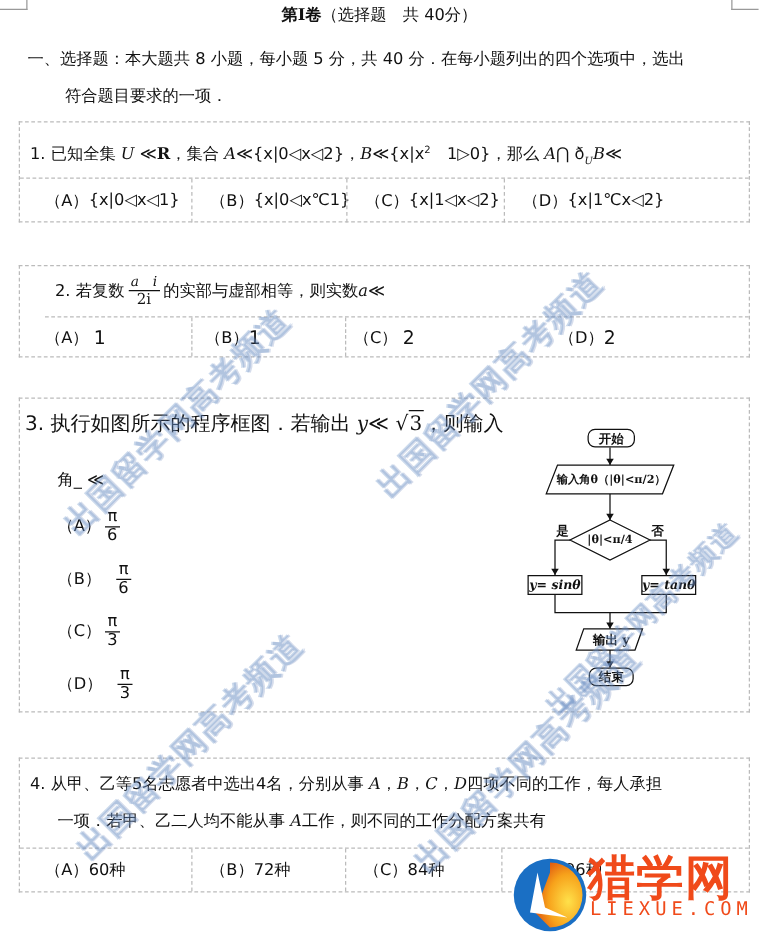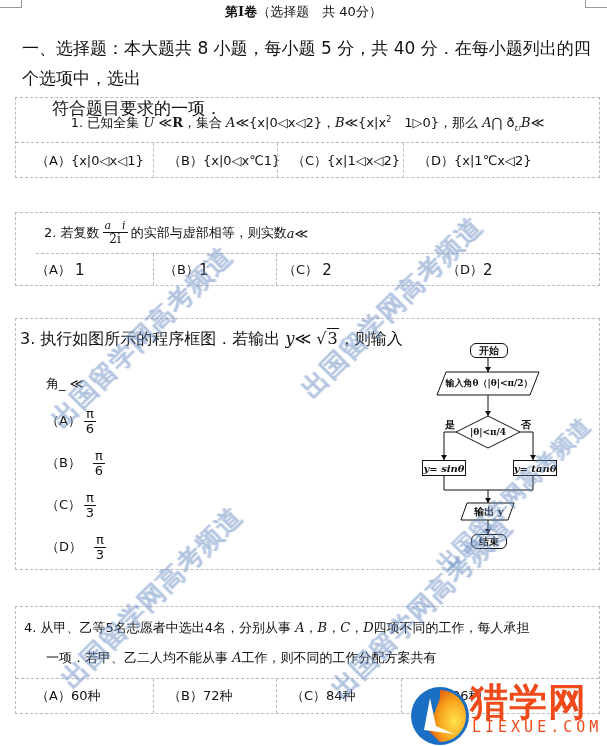--- a/index.html
+++ b/index.html
@@ -3,21 +3,21 @@
   <meta charset="utf-8">
   <style>
     * { box-sizing: border-box; margin: 0; padding: 0; }
     html, body { width: 607px; height: 746px; background: #fff; overflow: hidden; }
     body { position: relative; font-family: "DejaVu Sans", "Liberation Sans", sans-serif; color: #111; font-size: 13px; }
     .corner { position: absolute; border-color: #999; border-style: solid; width: 22px; height: 8px; }
     .corner.tl { left: 0; top: 0; border-width: 0 1px 1px 0; }
     .corner.tr { right: 0; top: 0; border-width: 0 0 1px 1px; }
     .section-title { position: absolute; top: 3px; left: 0; width: 607px; text-align: center; font-size: 13px; }
     .section-title b { font-family: "DejaVu Serif", serif; font-weight: bold; }
-    .intro { position: absolute; left: 22px; top: 33px; width: 570px; font-size: 17px; line-height: 30px; }
+    .intro { position: absolute; left: 22px; top: 33px; width: 570px; font-size: 13px; line-height: 30px; }
     .intro .l2 { padding-left: 30px; }
     .qbox { position: absolute; left: 15px; width: 585px; border: 1px dashed #bbb; }
     .qstem { padding: 0 8px; font-size: 13px; border-bottom: 1px dashed #bbb; }
     .opts { display: flex; height: 100%; }
     .opt { border-left: 1px dashed #bbb; padding-left: 14px; display: flex; align-items: center; font-size: 13px; }
     .opt:first-child { border-left: none; padding-left: 20px; }
     .it { font-family: "DejaVu Serif", serif; font-style: italic; }
     .frac { display: inline-flex; flex-direction: column; align-items: center; vertical-align: middle; line-height: 1.05; margin: 0 3px; }
     .frac .num { border-bottom: 1px solid #111; padding: 0 2px; }
     .sqrt { font-family: "DejaVu Serif", serif; }
@@ -34,21 +34,21 @@
 
 <div class="section-title">
   <b>第Ⅰ卷</b><span>（选择题　共 40分）</span>
 </div>
 
 <div class="intro">
   <div>一、选择题：本大题共 8 小题，每小题 5 分，共 40 分．在每小题列出的四个选项中，选出</div>
   <div class="l2">符合题目要求的一项．</div>
 </div>
 
-<div class="qbox" style="top:97px;height:81px;text-align:center;">
+<div class="qbox" style="top:97px;height:81px;">
   <div class="qstem" style="height:45px;line-height:44px;">
     <span>1. 已知全集 </span><span class="it">U</span><span> ≪</span><b style="font-family:'DejaVu Serif',serif">R</b><span>，集合 </span><span class="it">A</span><span>≪{x|0◁x◁2}，</span><span class="it">B</span><span>≪{x|x</span><sup style="font-size:8px">2</sup><span>　1▷0}，那么 </span><span class="it">A</span><span>⋂ ð</span><sub style="font-size:8px" class="it">U</sub><span class="it">B</span><span>≪</span>
   </div>
   <div class="opts" style="height:35px;">
     <div class="opt" style="width:137px;">
         <span>（A）</span>
         <span>{x|0◁x◁1}</span>
       </div>
     <div class="opt" style="width:124px;">
         <span>（B）</span>

